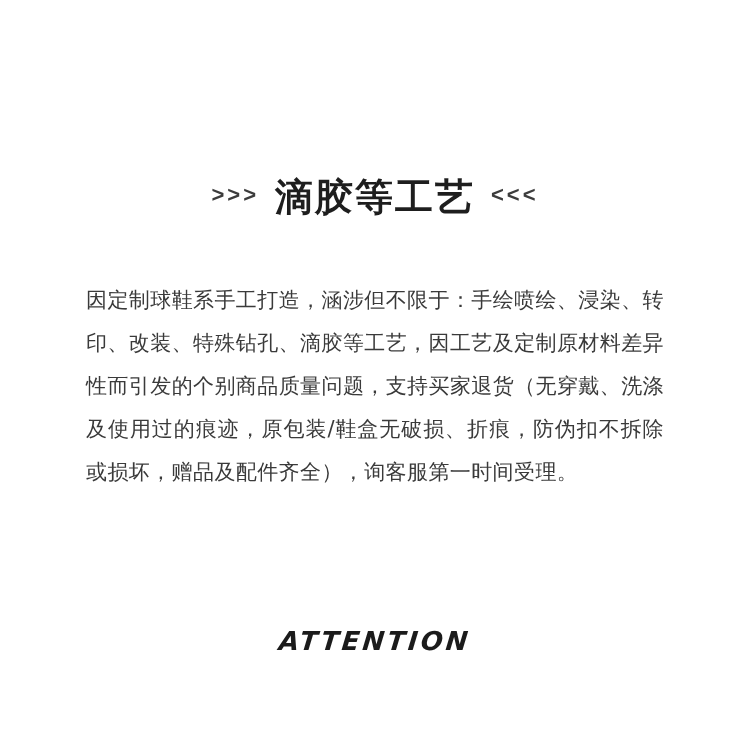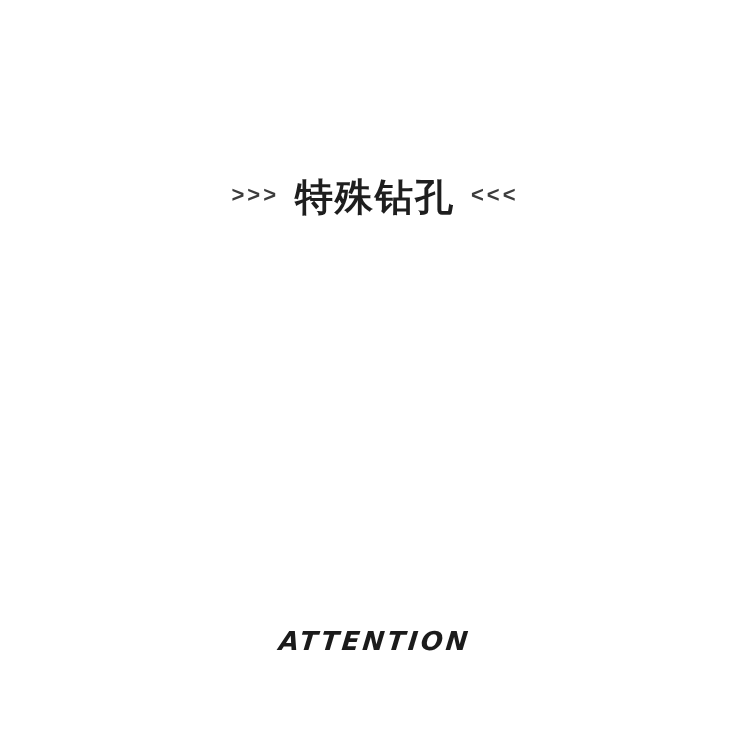--- a/index.html
+++ b/index.html
@@ -85,20 +85,21 @@
     transform: skewX(-6deg);
   }
 </style>
 </head>
 <body>
 
 <div class="page">
 
   <div class="heading">
     <span class="chev">&gt;&gt;&gt;</span>
-    <span class="heading-title">特殊钻孔</span>
+    <span class="heading-title">滴胶等工艺</span>
     <span class="chev">&lt;&lt;&lt;</span>
   </div>
 
+  <p class="body-copy">因定制球鞋系手工打造，涵涉但不限于：手绘喷绘、浸染、转印、改装、特殊钻孔、滴胶等工艺，因工艺及定制原材料差异性而引发的个别商品质量问题，支持买家退货（无穿戴、洗涤及使用过的痕迹，原包装/鞋盒无破损、折痕，防伪扣不拆除或损坏，赠品及配件齐全），询客服第一时间受理。</p>
 
   <div class="footer-word">ATTENTION</div>
 
 </div>
 
 </body></html>

